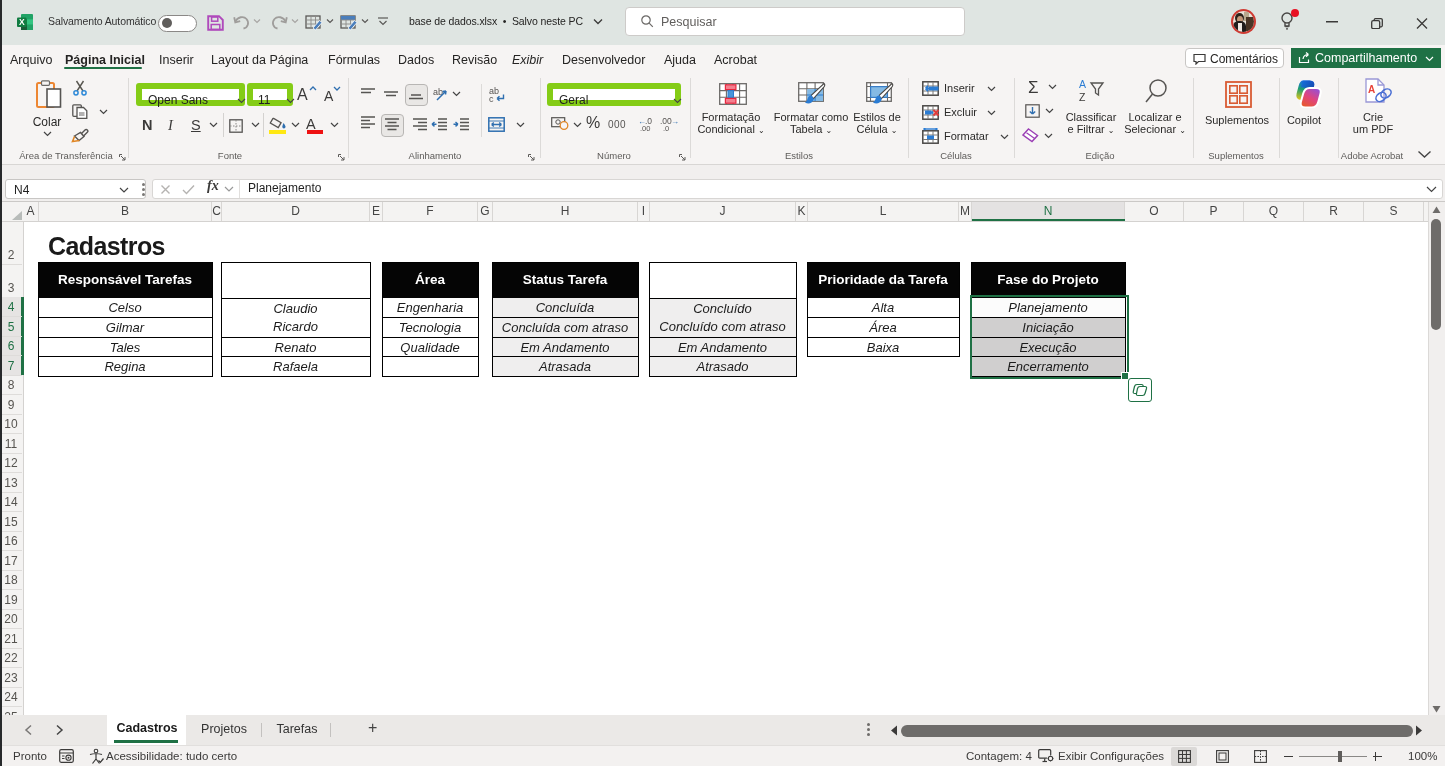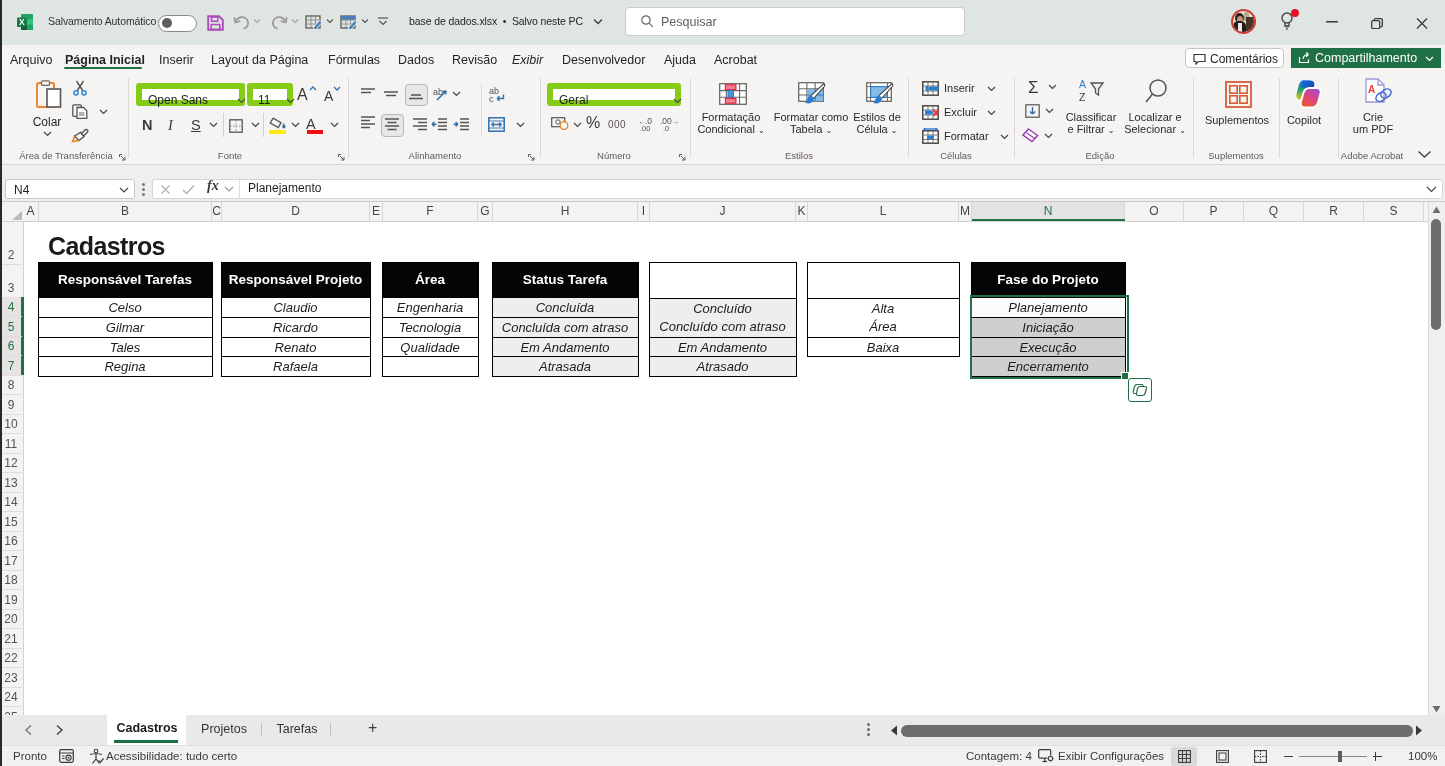--- a/index.html
+++ b/index.html
@@ -485,21 +485,21 @@
     <ellipse cx="19" cy="19" rx="5.5" ry="4" fill="none" stroke="#4a6fd4" stroke-width="1.6" transform="rotate(-35 19 19)"></ellipse>
     <ellipse cx="24" cy="15.5" rx="5.5" ry="4" fill="none" stroke="#4a6fd4" stroke-width="1.6" transform="rotate(-35 24 15.5)"></ellipse>
   </svg>
   <div class="abs btn-label" style="left:1340px;top:111px;width:66px;">Crie<br>um PDF</div>
   <div class="abs rgroup-label" style="left:1322px;width:100px;">Adobe Acrobat</div>
   <svg class="abs" style="left:1417px;top:150px" width="15" height="9" viewBox="0 0 15 9">
       <path d="M1.5 1.5 L7.5 7 L13.5 1.5" fill="none" stroke="#444" stroke-width="1.4"></path>
     </svg>
 
   <div class="abs" id="formulabar">
-    <div class="abs" style="left:5px;top:14px;width:130px;height:20px;background:#fff;border:1px solid #c8c6c4;border-radius:3px;box-sizing:border-box;">
+    <div class="abs" style="left:5px;top:14px;width:141px;height:20px;background:#fff;border:1px solid #c8c6c4;border-radius:3px;box-sizing:border-box;">
       <div class="abs" style="left:8px;top:3px;font-size:12px;color:#1f1f1f;">N4</div>
       <svg class="abs" style="left:113px;top:7px" width="10" height="7" viewBox="0 0 10 7">
           <path d="M1 1 L5 5 L9 1" fill="none" stroke="#444" stroke-width="1.2"></path>
         </svg>
     </div>
     <div class="abs" style="left:142px;top:18px;width:3px;height:3px;background:#7a7876;border-radius:50%;"></div>
     <div class="abs" style="left:142px;top:23px;width:3px;height:3px;background:#7a7876;border-radius:50%;"></div>
     <div class="abs" style="left:142px;top:28px;width:3px;height:3px;background:#7a7876;border-radius:50%;"></div>
     <div class="abs" style="left:152px;top:14px;width:1291px;height:20px;background:#fff;border:1px solid #d8d6d4;border-radius:3px;box-sizing:border-box;"></div>
     <svg class="abs" style="left:160px;top:19px" width="11" height="11" viewBox="0 0 11 11">
@@ -600,21 +600,20 @@
   </div>
   <div class="abs" id="tables">
     <div class="xtable" style="left:37.5px;top:262px;width:173px;height:112.5px;">
       <div class="thead">Responsável Tarefas</div>
       <div class="trow cell-i" style="top:34.5px;background:#fff;">Celso</div>
       <div class="trow cell-i" style="top:54px;background:#fff;">Gilmar</div>
       <div class="trow cell-i" style="top:73.5px;background:#fff;">Tales</div>
       <div class="trow cell-i" style="top:93px;background:#fff;">Regina</div>
     </div>
     <div class="xtable" style="left:220.5px;top:262px;width:148px;height:112.5px;">
-      <div class="thead">Responsável Projeto</div>
       <div class="trow cell-i" style="top:34.5px;background:#fff;">Claudio</div>
       <div class="trow cell-i" style="top:54px;background:#fff;">Ricardo</div>
       <div class="trow cell-i" style="top:73.5px;background:#fff;">Renato</div>
       <div class="trow cell-i" style="top:93px;background:#fff;">Rafaela</div>
     </div>
     <div class="xtable" style="left:381.5px;top:262px;width:95px;height:112.5px;">
       <div class="thead">Área</div>
       <div class="trow cell-i" style="top:34.5px;background:#fff;">Engenharia</div>
       <div class="trow cell-i" style="top:54px;background:#fff;">Tecnologia</div>
       <div class="trow cell-i" style="top:73.5px;background:#fff;">Qualidade</div>
@@ -627,20 +626,21 @@
       <div class="trow cell-i" style="top:73.5px;background:#efeeee;">Em Andamento</div>
       <div class="trow cell-i" style="top:93px;background:#efeeee;">Atrasada</div>
     </div>
     <div class="xtable" style="left:648.5px;top:262px;width:146px;height:112.5px;">
       <div class="trow cell-i" style="top:34.5px;background:#efeeee;">Concluído</div>
       <div class="trow cell-i" style="top:54px;background:#efeeee;">Concluído com atraso</div>
       <div class="trow cell-i" style="top:73.5px;background:#efeeee;">Em Andamento</div>
       <div class="trow cell-i" style="top:93px;background:#efeeee;">Atrasado</div>
     </div>
     <div class="xtable" style="left:806.5px;top:262px;width:151px;height:93px;">
+      <div class="thead">Prioridade da Tarefa</div>
       <div class="trow cell-i" style="top:34.5px;background:#fff;">Alta</div>
       <div class="trow cell-i" style="top:54px;background:#fff;">Área</div>
       <div class="trow cell-i" style="top:73.5px;background:#fff;">Baixa</div>
     </div>
     <div class="xtable" style="left:970.5px;top:262px;width:153px;height:112.5px;">
       <div class="thead">Fase do Projeto</div>
       <div class="trow cell-i" style="top:34.5px;background:#fcfcfc;">Planejamento</div>
       <div class="trow cell-i" style="top:54px;background:#d0cfcf;">Iniciação</div>
       <div class="trow cell-i" style="top:73.5px;background:#d0cfcf;">Execução</div>
       <div class="trow cell-i" style="top:93px;background:#d0cfcf;">Encerramento</div>

